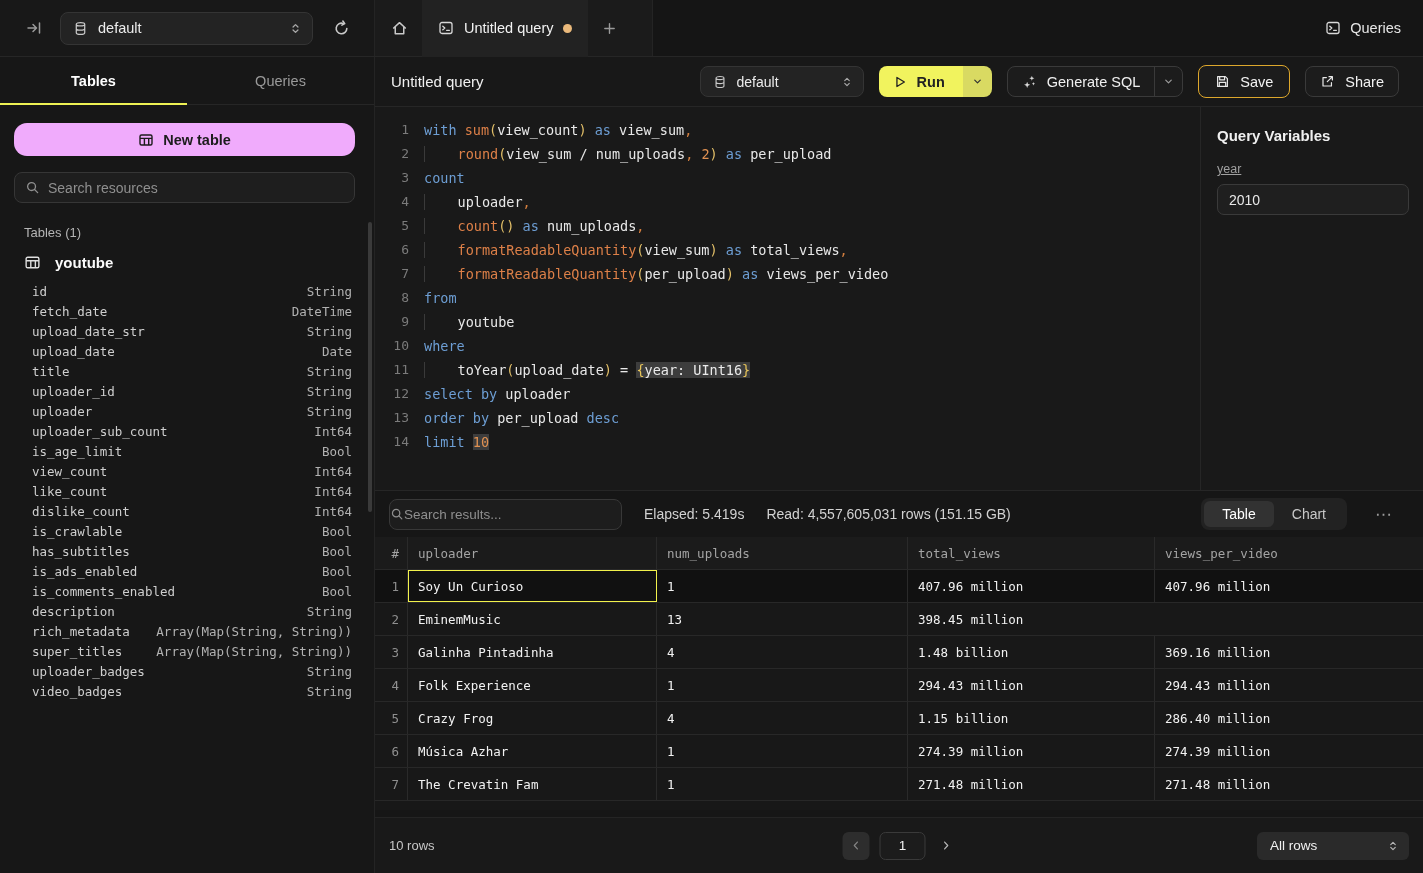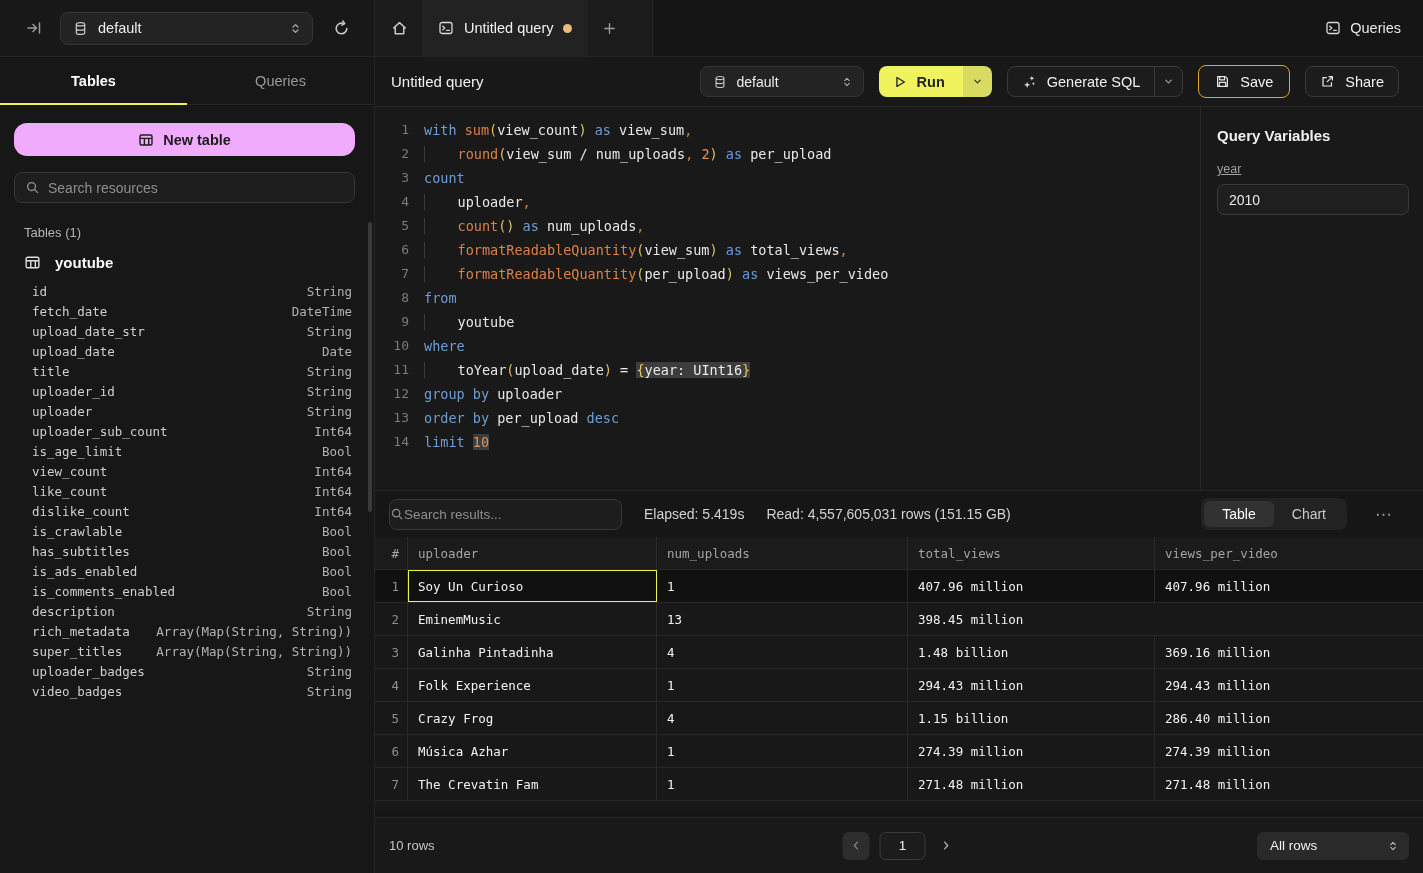--- a/index.html
+++ b/index.html
@@ -400,21 +400,21 @@
               <div class="code-line"><span class="gutter">2</span><span><span class="tok-g">    </span><span class="tok-f">round</span><span class="tok-p">(</span><span class="tok-i">view_sum</span><span class="tok-o"> / </span><span class="tok-i">num_uploads</span><span class="tok-c">, </span><span class="tok-n">2</span><span class="tok-p">)</span><span class="tok-k"> as </span><span class="tok-i">per_upload</span></span></div>
               <div class="code-line"><span class="gutter">3</span><span><span class="tok-k">count</span></span></div>
               <div class="code-line"><span class="gutter">4</span><span><span class="tok-g">    </span><span class="tok-i">uploader</span><span class="tok-c">,</span></span></div>
               <div class="code-line"><span class="gutter">5</span><span><span class="tok-g">    </span><span class="tok-f">count</span><span class="tok-p">()</span><span class="tok-k"> as </span><span class="tok-i">num_uploads</span><span class="tok-c">,</span></span></div>
               <div class="code-line"><span class="gutter">6</span><span><span class="tok-g">    </span><span class="tok-f">formatReadableQuantity</span><span class="tok-p">(</span><span class="tok-i">view_sum</span><span class="tok-p">)</span><span class="tok-k"> as </span><span class="tok-i">total_views</span><span class="tok-c">,</span></span></div>
               <div class="code-line"><span class="gutter">7</span><span><span class="tok-g">    </span><span class="tok-f">formatReadableQuantity</span><span class="tok-p">(</span><span class="tok-i">per_upload</span><span class="tok-p">)</span><span class="tok-k"> as </span><span class="tok-i">views_per_video</span></span></div>
               <div class="code-line"><span class="gutter">8</span><span><span class="tok-k">from</span></span></div>
               <div class="code-line"><span class="gutter">9</span><span><span class="tok-g">    </span><span class="tok-i">youtube</span></span></div>
               <div class="code-line"><span class="gutter">10</span><span><span class="tok-k">where</span></span></div>
               <div class="code-line"><span class="gutter">11</span><span><span class="tok-g">    </span><span class="tok-i">toYear</span><span class="tok-p">(</span><span class="tok-i">upload_date</span><span class="tok-p">)</span><span class="tok-o"> = </span><span class="tok-vb">{</span><span class="tok-vt">year: UInt16</span><span class="tok-vb">}</span></span></div>
-              <div class="code-line"><span class="gutter">12</span><span><span class="tok-k">group by </span><span class="tok-i">uploader</span></span></div>
+              <div class="code-line"><span class="gutter">12</span><span><span class="tok-k">select by </span><span class="tok-i">uploader</span></span></div>
               <div class="code-line"><span class="gutter">13</span><span><span class="tok-k">order by </span><span class="tok-i">per_upload </span><span class="tok-k">desc</span></span></div>
               <div class="code-line"><span class="gutter">14</span><span><span class="tok-k">limit </span><span class="tok-nh">10</span></span></div>
             </div>
         </div>
         <div class="vars-panel">
           <div class="vars-title">Query Variables</div>
           <div class="var-label">year</div>
           <input class="var-input" type="text" value="2010" style="">
         </div>
       </div>

